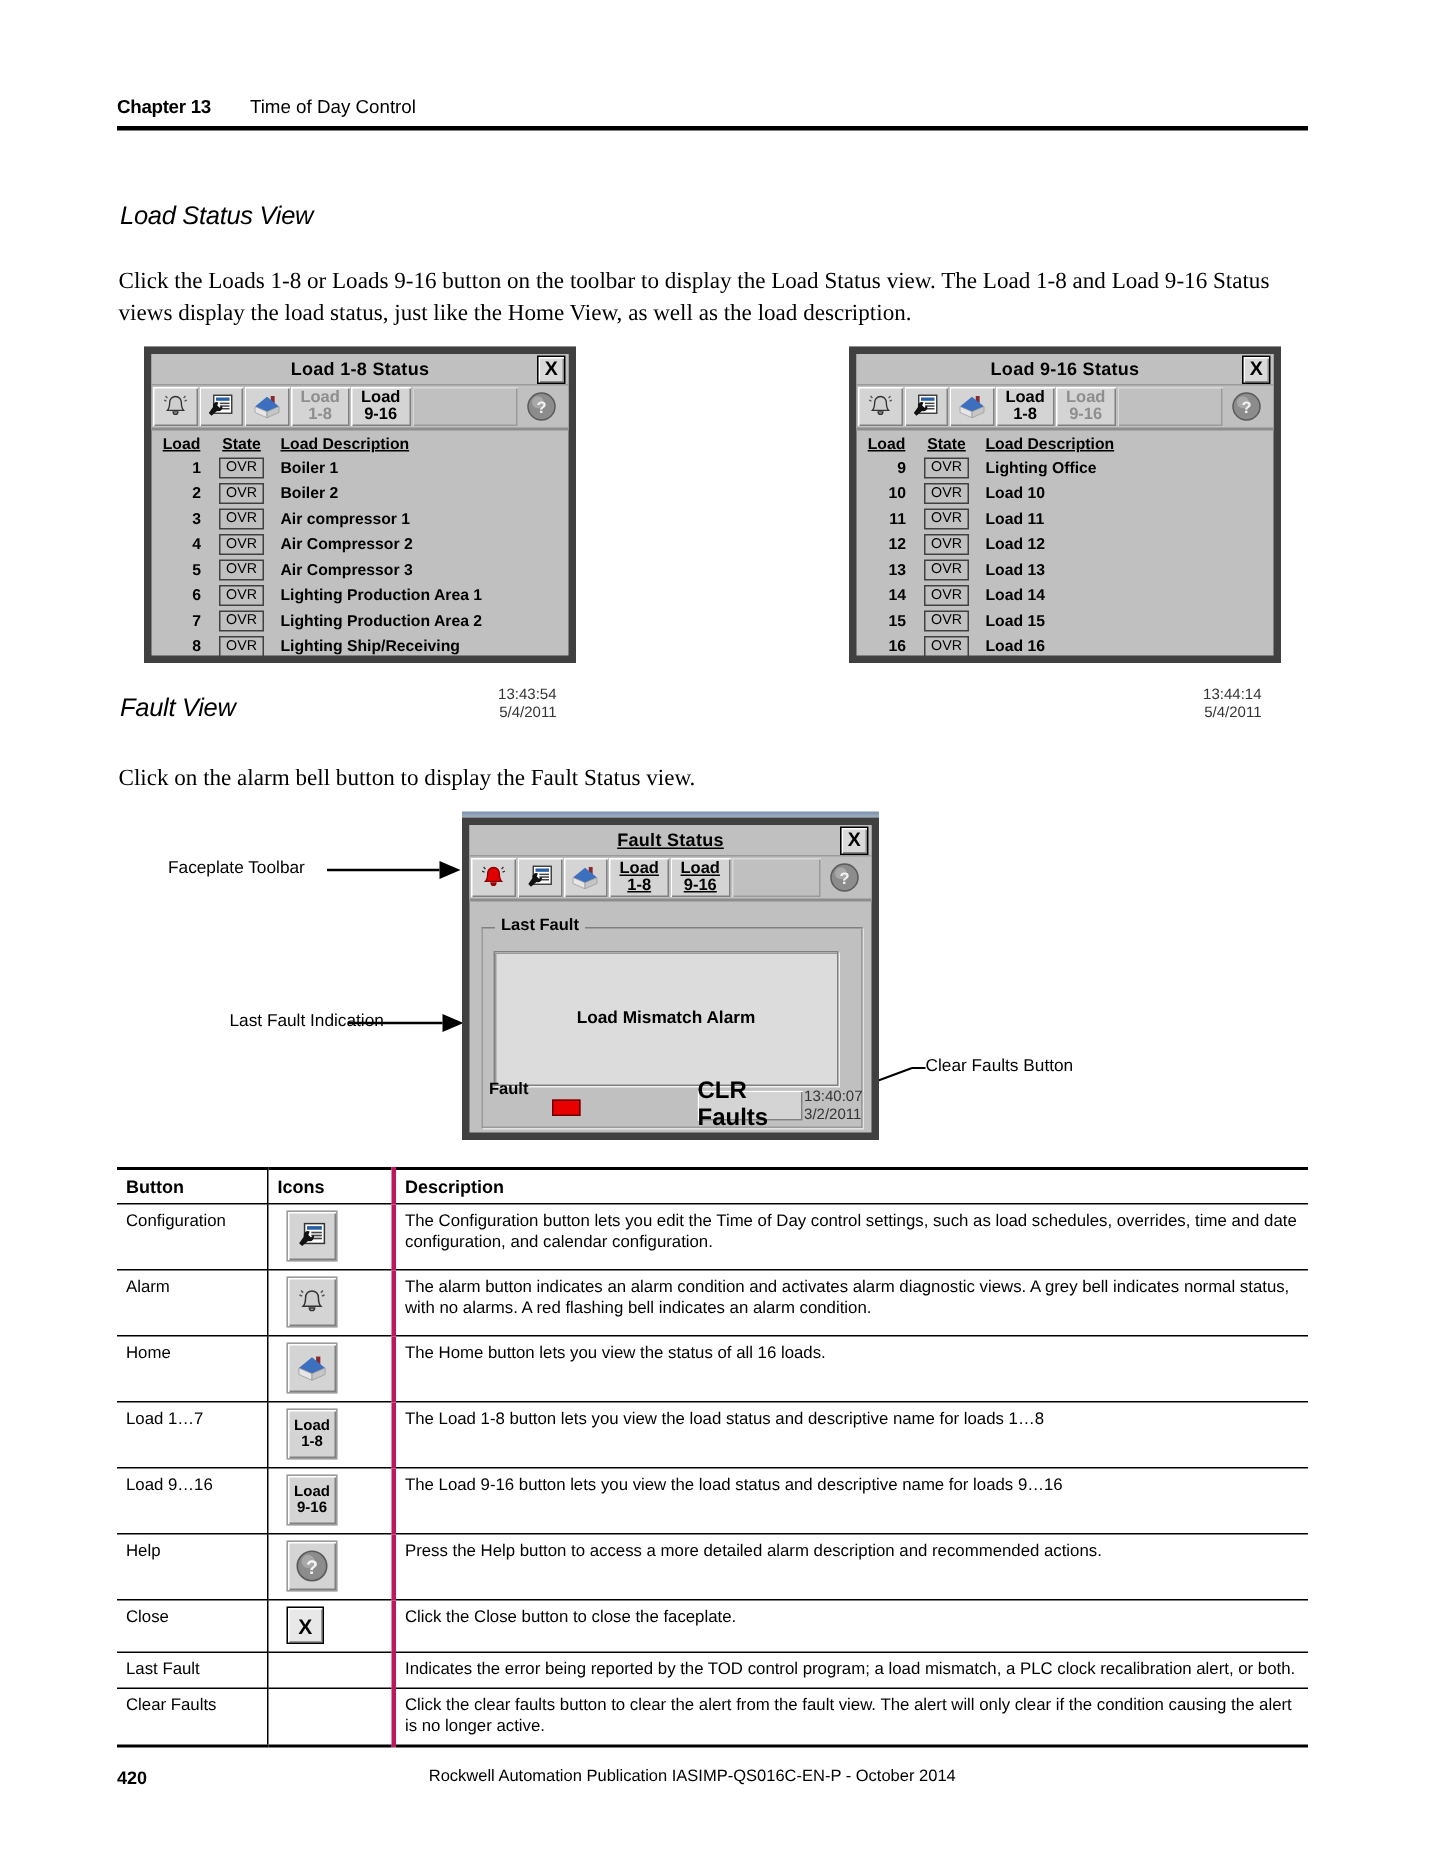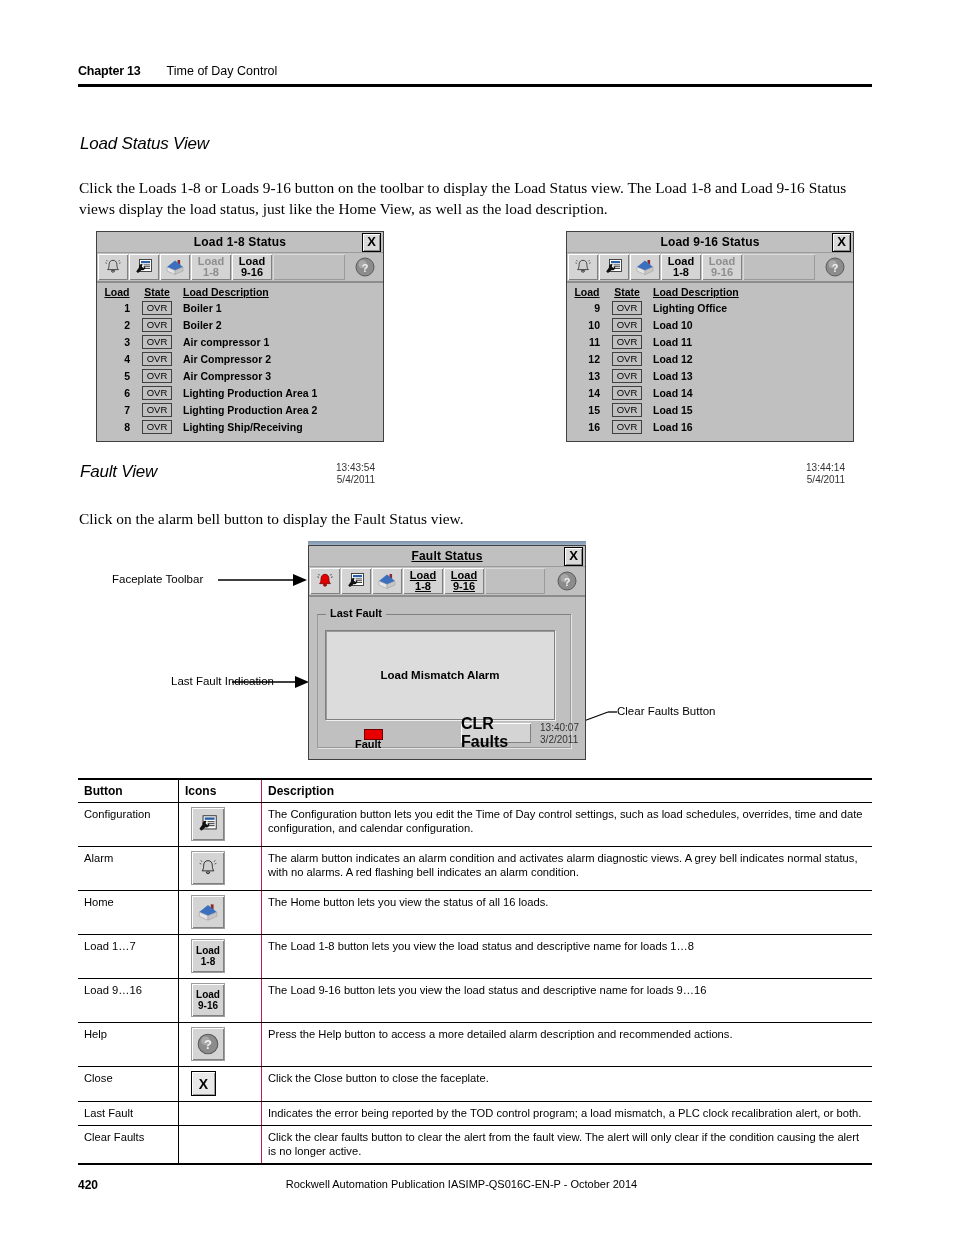--- a/index.html
+++ b/index.html
@@ -57,21 +57,21 @@
     font-size: 15.4px;
     line-height: 21px;
     color: #000;
   }
 
   
   .faceplate {
     position: absolute;
     background: #c0c0c0;
     box-sizing: border-box;
-    border: 1px solid #404040;
+    border: 5px solid #404040;
     font-family: "Liberation Sans", sans-serif;
   }
   .fp-outer-top {
     position: absolute;
     height: 4px;
     background: linear-gradient(#7d92ad, #9fb0c4);
   }
   .fp-titlebar {
     position: relative;
     height: 20px;
@@ -278,21 +278,21 @@
     line-height: 14px;
   }
   .ref-table th {
     font-weight: bold;
     font-size: 12px;
     border-top: 2px solid #000;
     border-bottom: 1px solid #000;
     padding-bottom: 4px;
   }
   .ref-table td.c-btn, .ref-table th.c-btn { width: 88px; border-right: 1px solid #000; }
-  .ref-table td.c-ico, .ref-table th.c-ico { width: 70px; border-right: 1px solid #be185d; }
+  .ref-table td.c-ico, .ref-table th.c-ico { width: 70px; border-right: 3px solid #be185d; }
   .ref-table tr.last td { border-bottom: 2px solid #000; }
   .ico-cell { display: flex; align-items: flex-start; justify-content: flex-start; padding-left: 6px; }
   .ico-btn {
     width: 34px;
     height: 34px;
     background: #d4d4d4;
     box-shadow: inset 1px 1px 0 #fff, inset -1px -1px 0 #808080;
     border: 1px solid #9c9c9c;
     display: flex;
     align-items: center;
@@ -557,21 +557,21 @@
   <line x1="218" y1="580" x2="293" y2="580" stroke="#000" stroke-width="1.6"></line>
   <polygon points="293,574 307,580 293,586" fill="#000"></polygon>
   <line x1="232" y1="682" x2="295" y2="682" stroke="#000" stroke-width="1.6"></line>
   <polygon points="295,676 309,682 295,688" fill="#000"></polygon>
   <line x1="608" y1="712" x2="538" y2="738" stroke="#000" stroke-width="1.3"></line>
   <polygon points="533,730 529,744 544,741" fill="#000"></polygon>
   <line x1="608" y1="712" x2="617" y2="712" stroke="#000" stroke-width="1.3"></line>
 </svg>
 
 <div class="anno" style="left:112px; top:573px;">Faceplate Toolbar</div>
-<div class="anno" style="left:141px; top:675px;padding-left:30px;">Last Fault Indication</div>
+<div class="anno" style="left:123px; top:675px;padding-left:30px;">Last Fault Indication</div>
 <div class="anno" style="left:617px; top:705px;">Clear Faults Button</div>
 
 <div class="fp-outer-top" style="left:308px; top:541px; width:278px;"></div>
 <div class="faceplate" id="fpfault" style="left:308px; top:545px; width:278px; height:215px;text-decoration:underline;">
   <div class="fp-titlebar">
     <span class="fp-title">Fault Status</span>
     <div class="fp-close">X</div>
   </div>
 
   <div class="fp-toolbar">
@@ -619,21 +619,21 @@
   </div>
 
   <div class="group-box" style="left:8px; top:68px; width:252px; height:132px;">
     <span class="group-legend">Last Fault</span>
   </div>
 
   <div class="fault-display" style="left:16px; top:84px; width:228px; height:88px;">
     <span class="fault-text">Load Mismatch Alarm</span>
   </div>
 
-  <span class="fault-label" style="left:13px; top:192px;margin-left:33px;">Fault</span>
+  <span class="fault-label" style="left:13px; top:170px;">Fault</span>
   <span class="fault-led" style="left:55px; top:183px;"></span>
   <div class="clr-btn" style="left:152px; top:177px; width:70px; height:20px;">CLR Faults</div>
   <div class="fp-stamp" style="right:6px; top:176px; text-align:left;">
     <div>13:40:07</div>
     <div>3/2/2011</div>
   </div>
 </div>
 
 <table class="ref-table">
   <thead>

